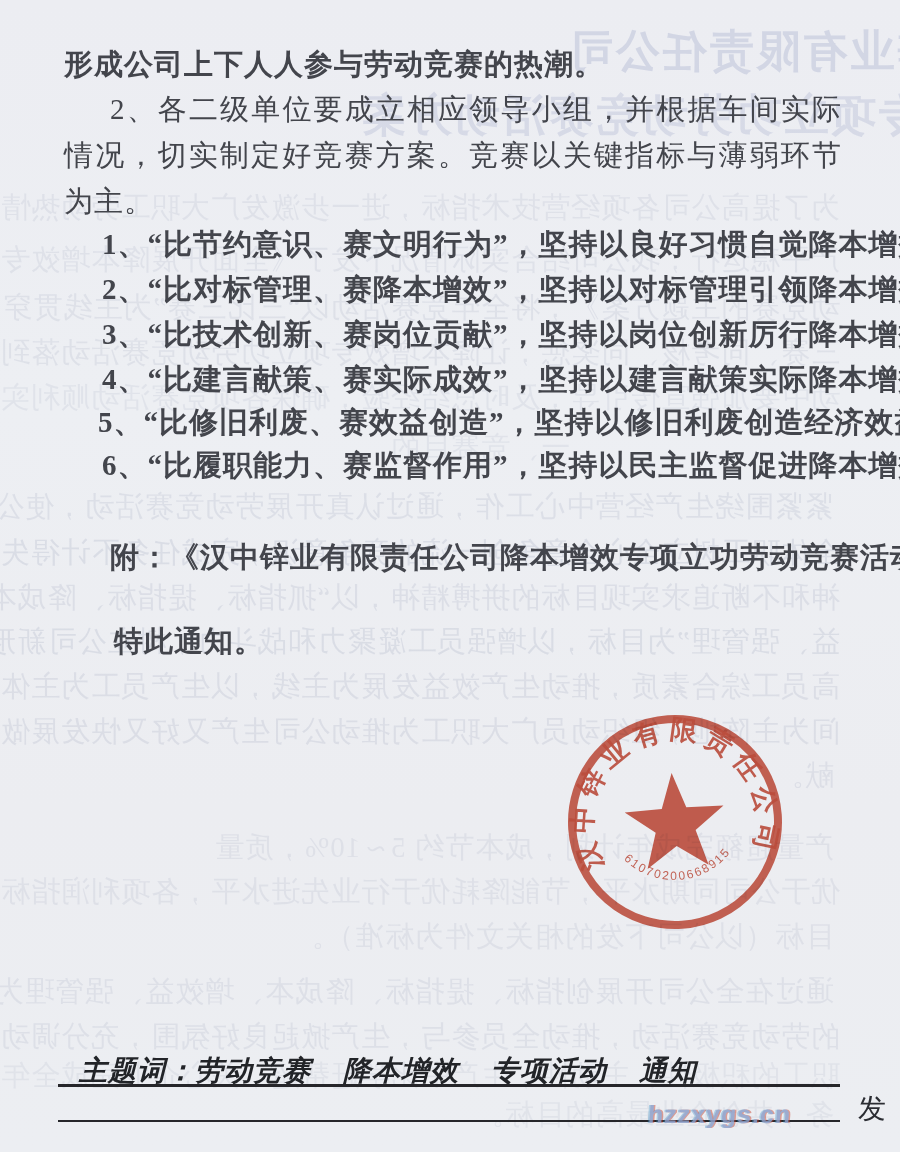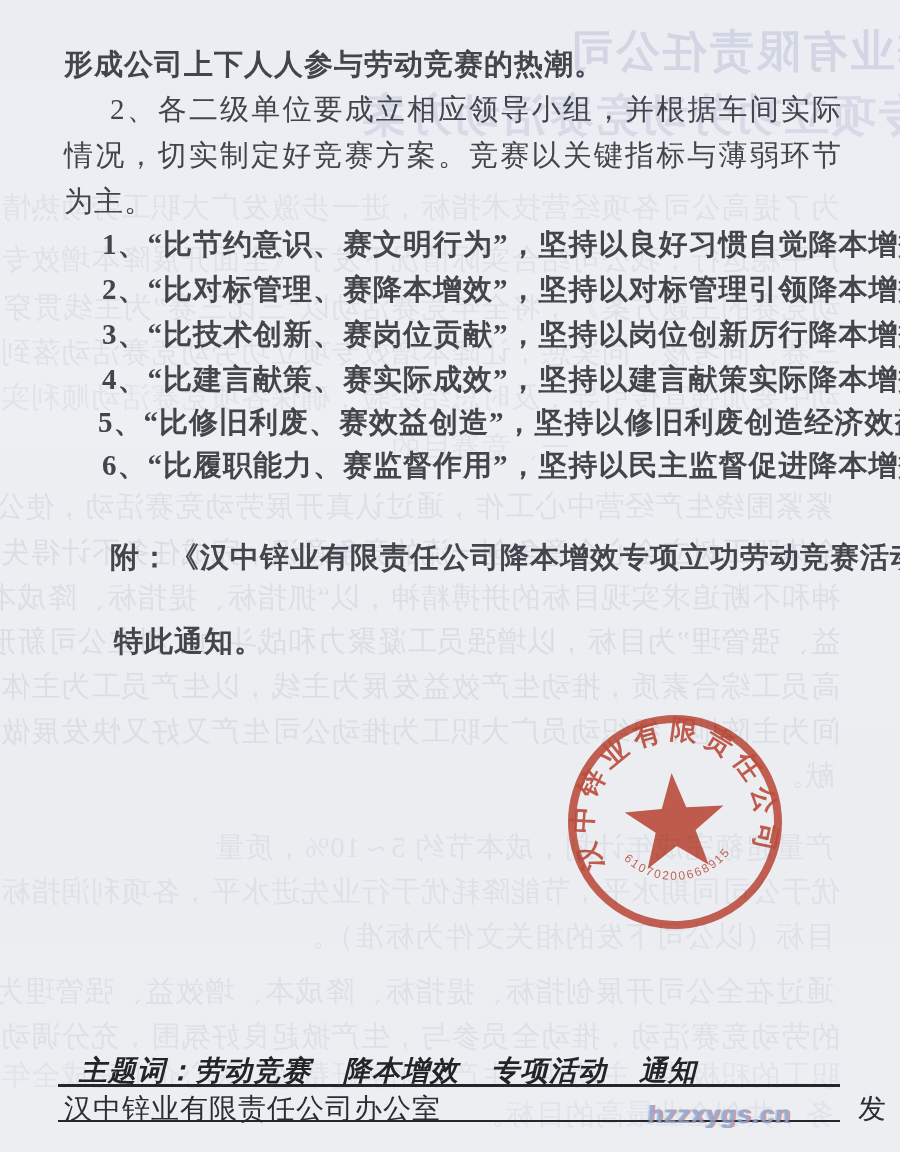--- a/index.html
+++ b/index.html
@@ -136,20 +136,19 @@
       </g>
     </svg>
   </div>
 
   <div class="abs content footer-bold" style="top:1052px;left:79px;font-style:italic;">
     <span>主题词：</span><span>劳动竞赛</span><span style="display:inline-block;width:32px;"></span><span>降本增效</span><span style="display:inline-block;width:32px;"></span><span>专项活动</span><span style="display:inline-block;width:32px;"></span><span>通知</span>
   </div>
 
   <div class="abs rule" style="top:1084px;left:58px;width:782px;height:3px;"></div>
 
-  <div class="abs content footer-serif" style="top:1090px;left:64px;">汉中锌业有限责任公司办公室</div>
   <div class="abs content footer-serif" style="top:1090px;left:858px;">发</div>
 
   <div class="abs rule" style="top:1120px;left:58px;width:782px;height:2px;"></div>
 
   <div class="abs watermark" style="top:1100px;left:648px;">hzzxygs.cn</div>
 
 </div>
 
 </body></html>

